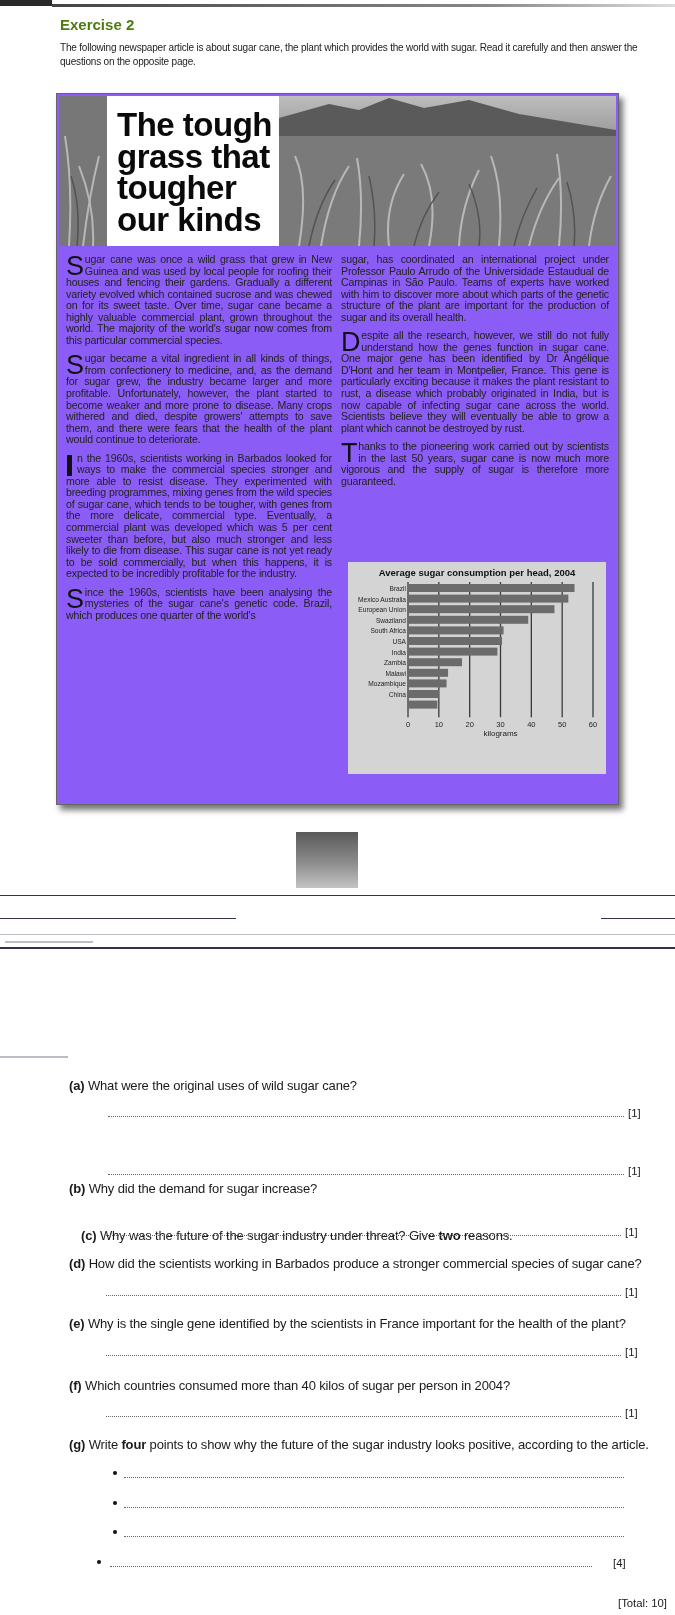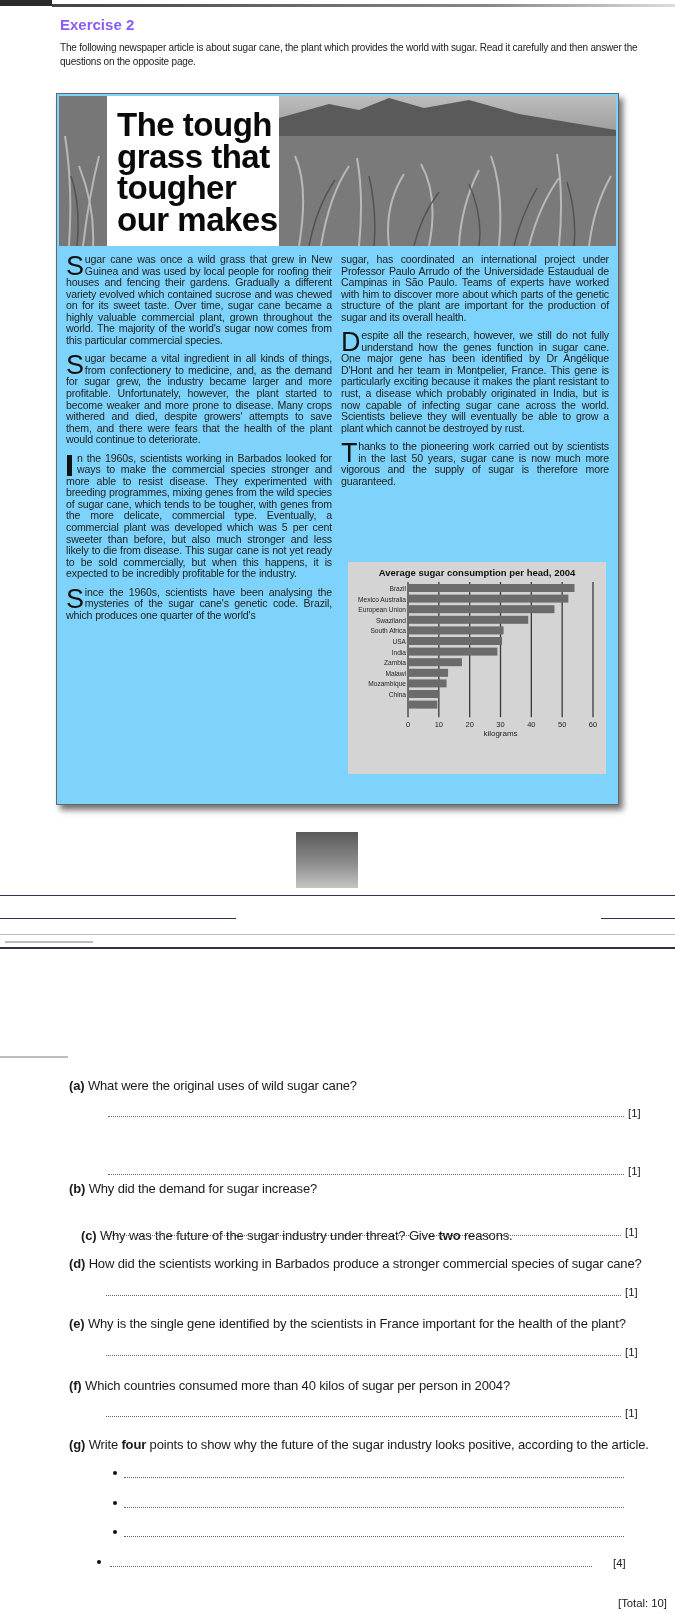--- a/index.html
+++ b/index.html
@@ -4,25 +4,25 @@
 <style>
   * { box-sizing: border-box; margin: 0; padding: 0; }
   html, body { width: 675px; height: 1615px; background: #ffffff; overflow: hidden; }
   body { position: relative; font-family: "Liberation Sans", sans-serif; color: #111; }
 
   
   .top-tab { position: absolute; left: 0; top: 0; width: 52px; height: 6px; background: #2a2a2a; }
   .top-rule { position: absolute; left: 52px; top: 4px; width: 623px; height: 3px;
     background: linear-gradient(to right, #444 0%, #888 70%, #ddd 100%); }
 
-  .ex-title { position: absolute; left: 60px; top: 16px; font-size: 15px; font-weight: bold; color: #8b5cf6; }
+  .ex-title { position: absolute; left: 60px; top: 16px; font-size: 15px; font-weight: bold; color: #4d7c0f; }
   .intro { position: absolute; left: 60px; top: 41px; width: 580px; font-size: 10px; line-height: 14px; color: #222; letter-spacing: -0.2px; }
 
   
-  .article { position: absolute; left: 56px; top: 93px; width: 563px; height: 712px; background: #7dd3fc;
+  .article { position: absolute; left: 56px; top: 93px; width: 563px; height: 712px; background: #8b5cf6;
     border: 1px solid #666; box-shadow: 4px 5px 6px rgba(0,0,0,0.55); }
 
   .photo { position: absolute; left: 2px; top: 2px; width: 557px; height: 150px; overflow: hidden;
     background: linear-gradient(to bottom, #6e6e6e 0%, #8a8a8a 18%, #9a9a9a 30%, #7b7b7b 55%, #5f5f5f 100%); }
   .photo svg { position: absolute; left: 0; top: 0; }
   .headline-box { position: absolute; left: 48px; top: 0; width: 172px; height: 150px; background: #fff; }
   .headline { position: absolute; left: 10px; top: 13px; font-size: 33px; line-height: 31.5px; font-weight: bold;
     color: #0a0a0a; letter-spacing: -0.5px; }
 
   .col { position: absolute; top: 160px; width: 266px; font-size: 10.6px; line-height: 11.55px; color: #222;
@@ -96,21 +96,21 @@
         <path d="M455 150 Q462 120 478 92"></path>
           <path d="M515 150 Q518 118 508 86"></path>
         <path d="M18 150 Q22 110 12 80"></path>
       </g>
     </svg>
     <div class="headline-box">
       <div class="headline">
         <div>The tough</div>
         <div>grass that</div>
         <div>tougher</div>
-        <div>our makes</div>
+        <div>our kinds</div>
       </div>
     </div>
   </div>
 
   <div class="col col-left">
     <p><span class="drop">S</span><span>ugar cane was once a wild grass that grew in New Guinea and was used by local people for roofing their houses and fencing their gardens. Gradually a different variety evolved which contained sucrose and was chewed on for its sweet taste. Over time, sugar cane became a highly valuable commercial plant, grown throughout the world. The majority of the world's sugar now comes from this particular commercial species.</span></p>
     <p><span class="drop">S</span><span>ugar became a vital ingredient in all kinds of things, from confectionery to medicine, and, as the demand for sugar grew, the industry became larger and more profitable. Unfortunately, however, the plant started to become weaker and more prone to disease. Many crops withered and died, despite growers' attempts to save them, and there were fears that the health of the plant would continue to deteriorate.</span></p>
     <p><span class="drop-i"></span><span>n the 1960s, scientists working in Barbados looked for ways to make the commercial species stronger and more able to resist disease. They experimented with breeding programmes, mixing genes from the wild species of sugar cane, which tends to be tougher, with genes from the more delicate, commercial type. Eventually, a commercial plant was developed which was 5 per cent sweeter than before, but also much stronger and less likely to die from disease. This sugar cane is not yet ready to be sold commercially, but when this happens, it is expected to be incredibly profitable for the industry.</span></p>
     <p><span class="drop">S</span><span>ince the 1960s, scientists have been analysing the mysteries of the sugar cane's genetic code. Brazil, which produces one quarter of the world's</span></p>
   </div>

